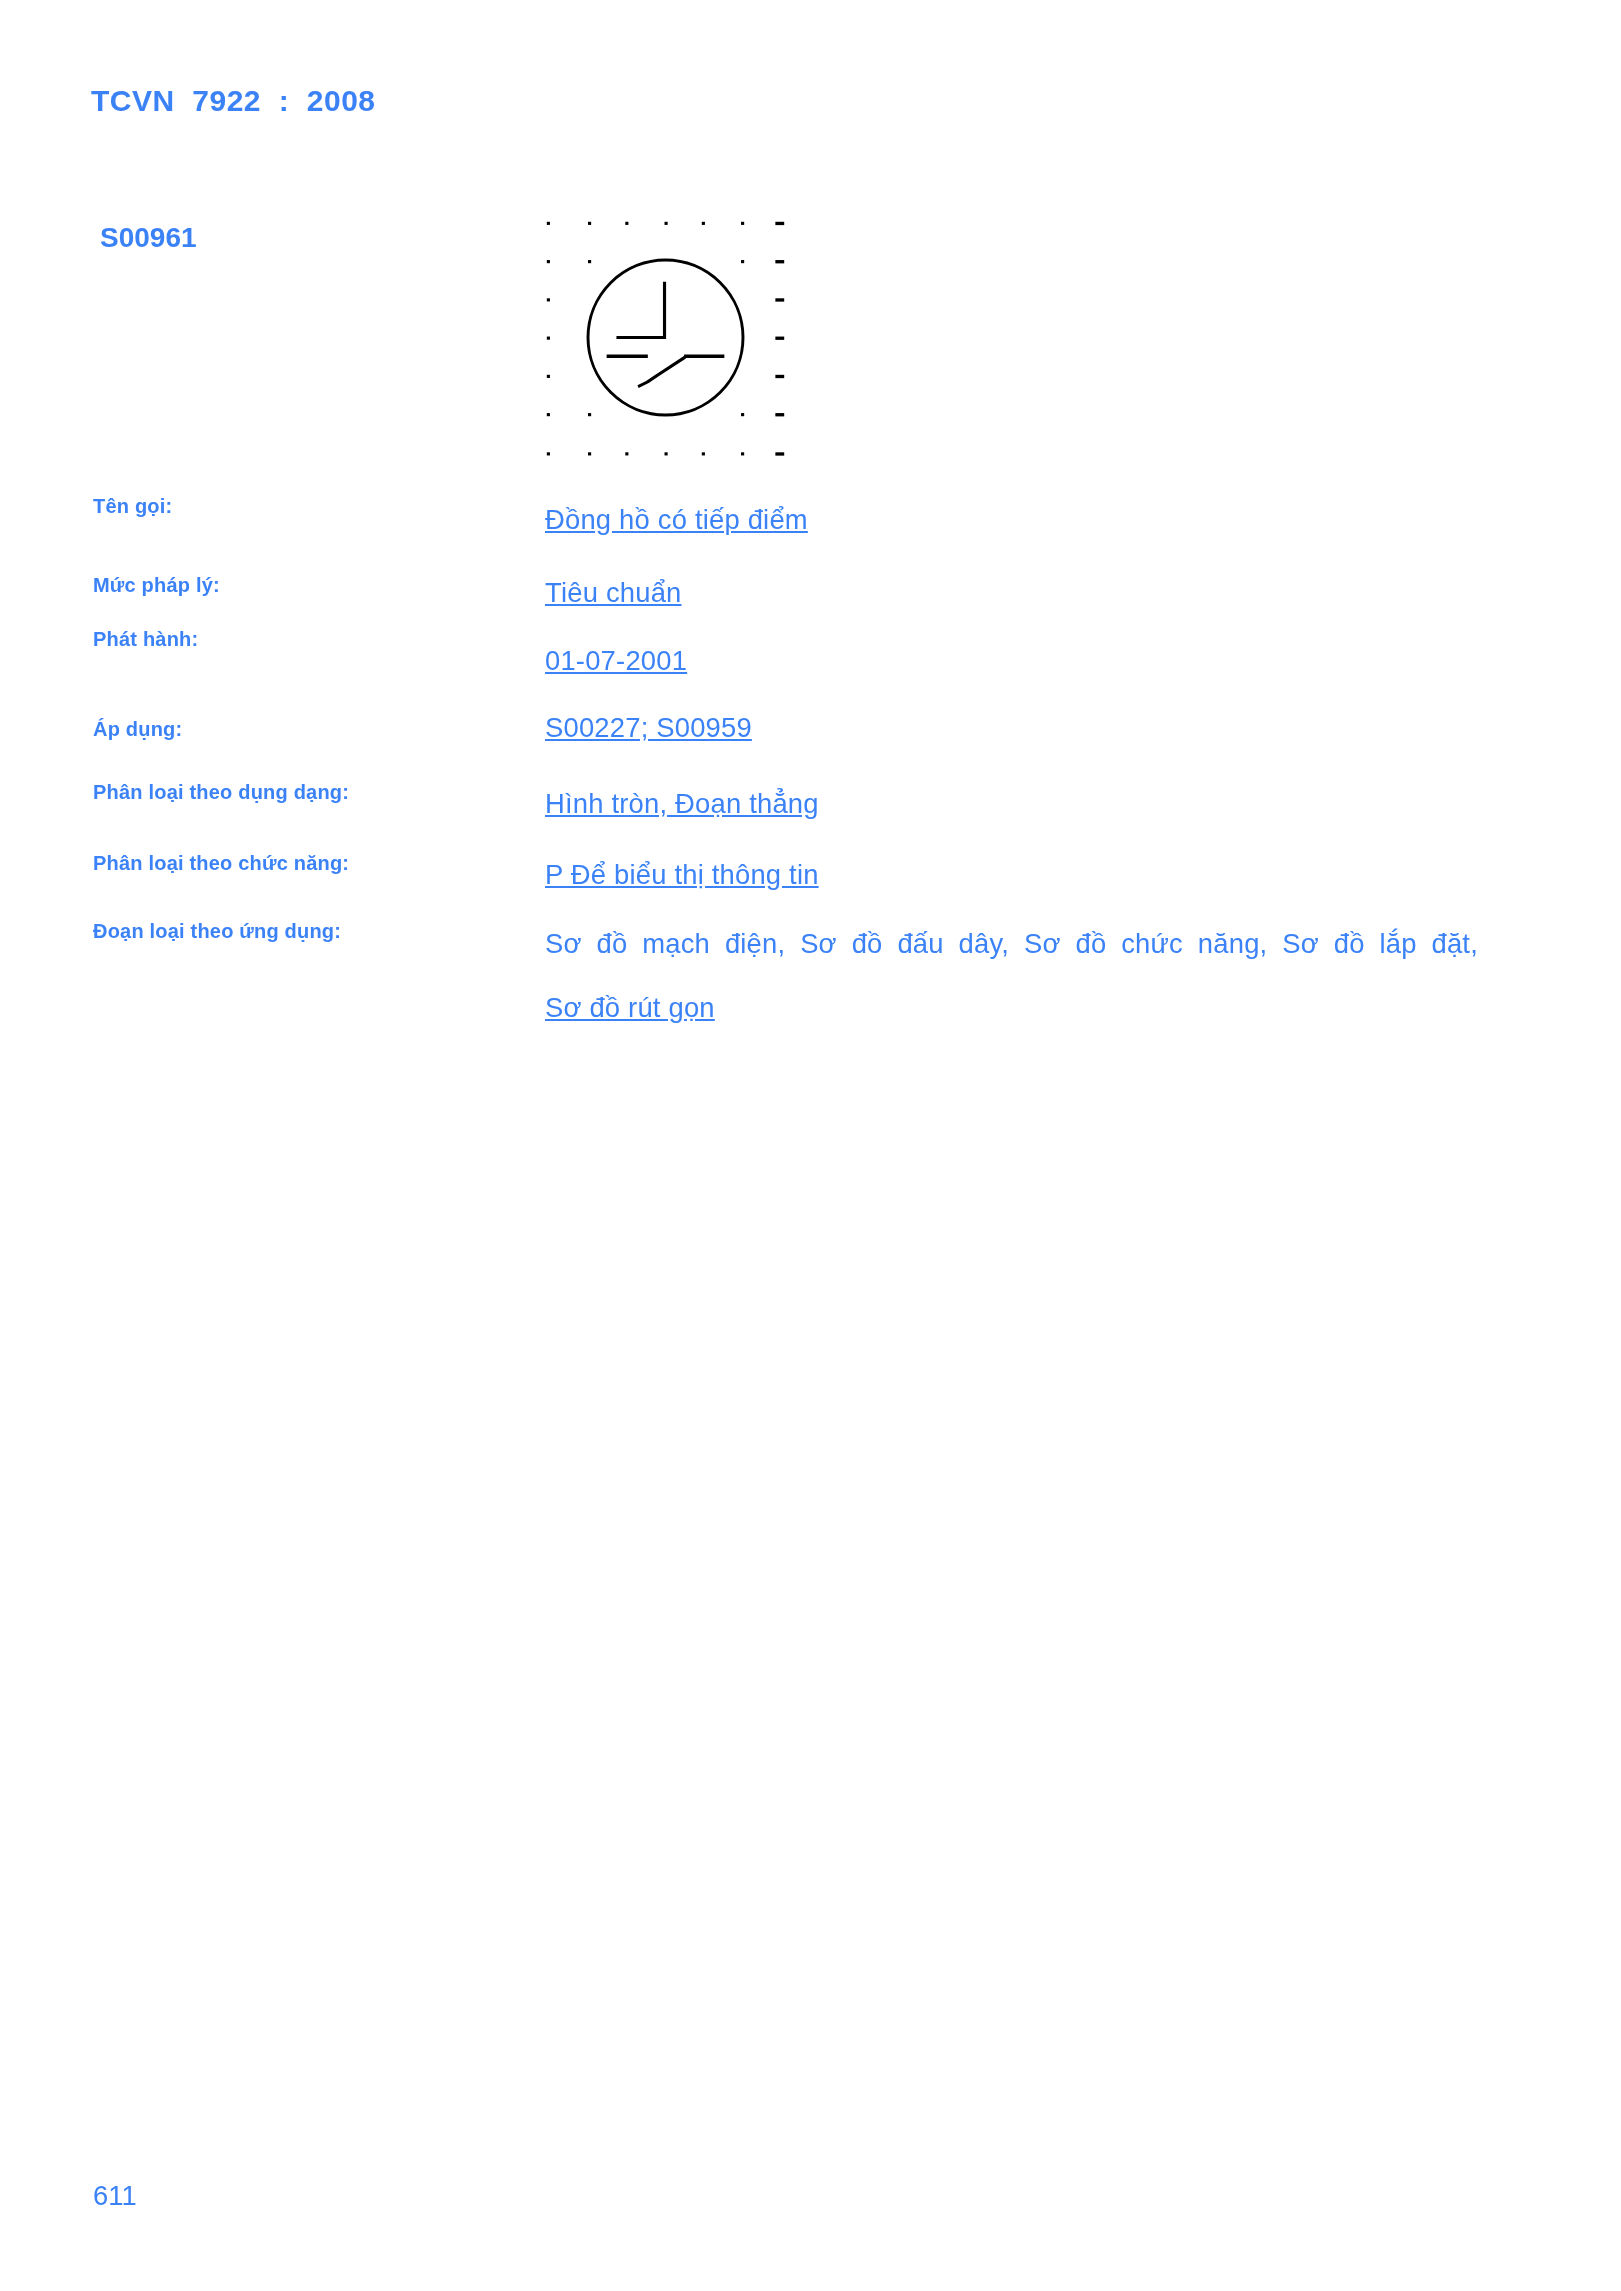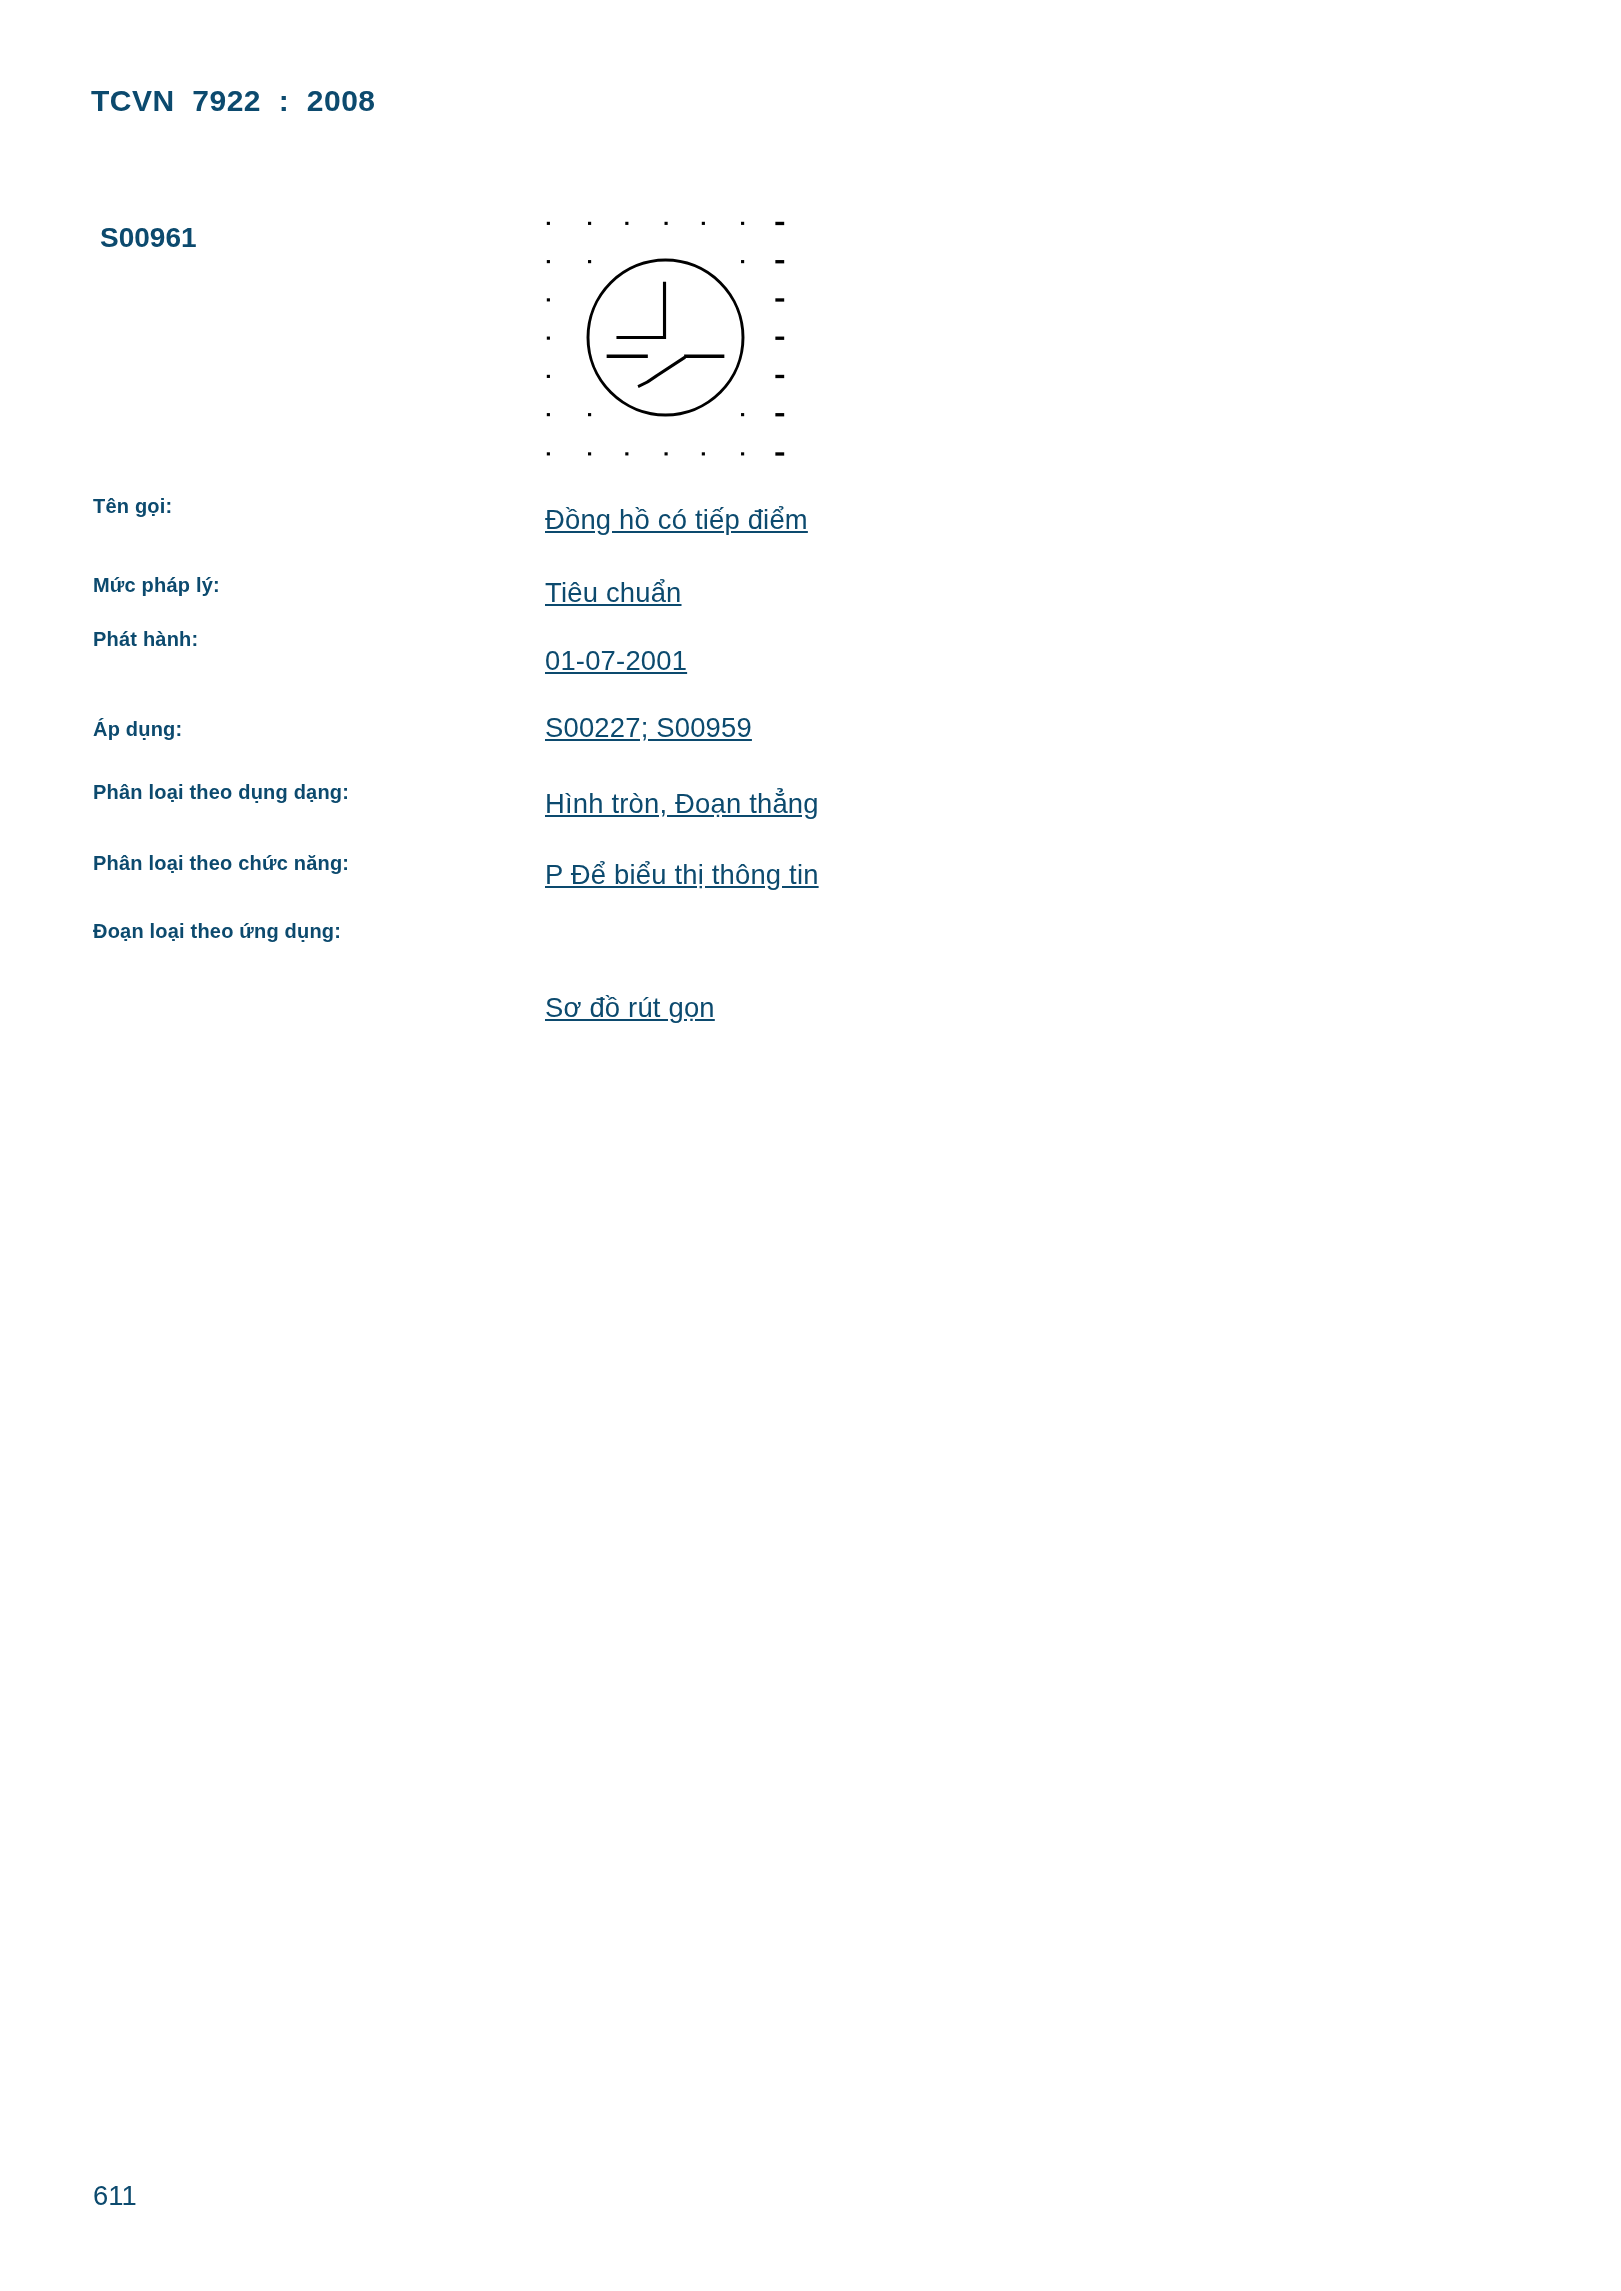--- a/index.html
+++ b/index.html
@@ -1,21 +1,21 @@
 <!DOCTYPE html>
 <html><head>
 <meta charset="utf-8">
 <style>
   html, body { margin: 0; padding: 0; background: #ffffff; }
   .page {
     position: relative;
     width: 1621px;
     height: 2292px;
     background: #ffffff;
-    color: #0c4a6e;
+    color: #3b82f6;
     font-family: "Liberation Sans", sans-serif;
     overflow: hidden;
   }
   .abs { position: absolute; }
   .doc-header {
     left: 91px; top: 84px;
     font-size: 30px;
     font-weight: 700;
     word-spacing: 8.8px;
     letter-spacing: 0.5px;
@@ -118,18 +118,19 @@
   <div class="abs field-label" style="top:718px">Áp dụng:</div>
   <div class="abs field-value" style="top:712px">S00227; S00959</div>
 
   <div class="abs field-label" style="top:781px">Phân loại theo dụng dạng:</div>
   <div class="abs field-value" style="top:788px">Hình tròn, Đoạn thẳng</div>
 
   <div class="abs field-label" style="top:852px">Phân loại theo chức năng:</div>
   <div class="abs field-value" style="top:859px">P Để biểu thị thông tin</div>
 
   <div class="abs field-label" style="top:920px">Đoạn loại theo ứng dụng:</div>
+  <div class="abs value-justified" style="top:928px">Sơ đồ mạch điện, Sơ đồ đấu dây, Sơ đồ chức năng, Sơ đồ lắp đặt,</div>
   <div class="abs field-value" style="top:992px">Sơ đồ rút gọn</div>
 
   <div class="abs page-number">611</div>
 
 </div>
 
 
 </body></html>

